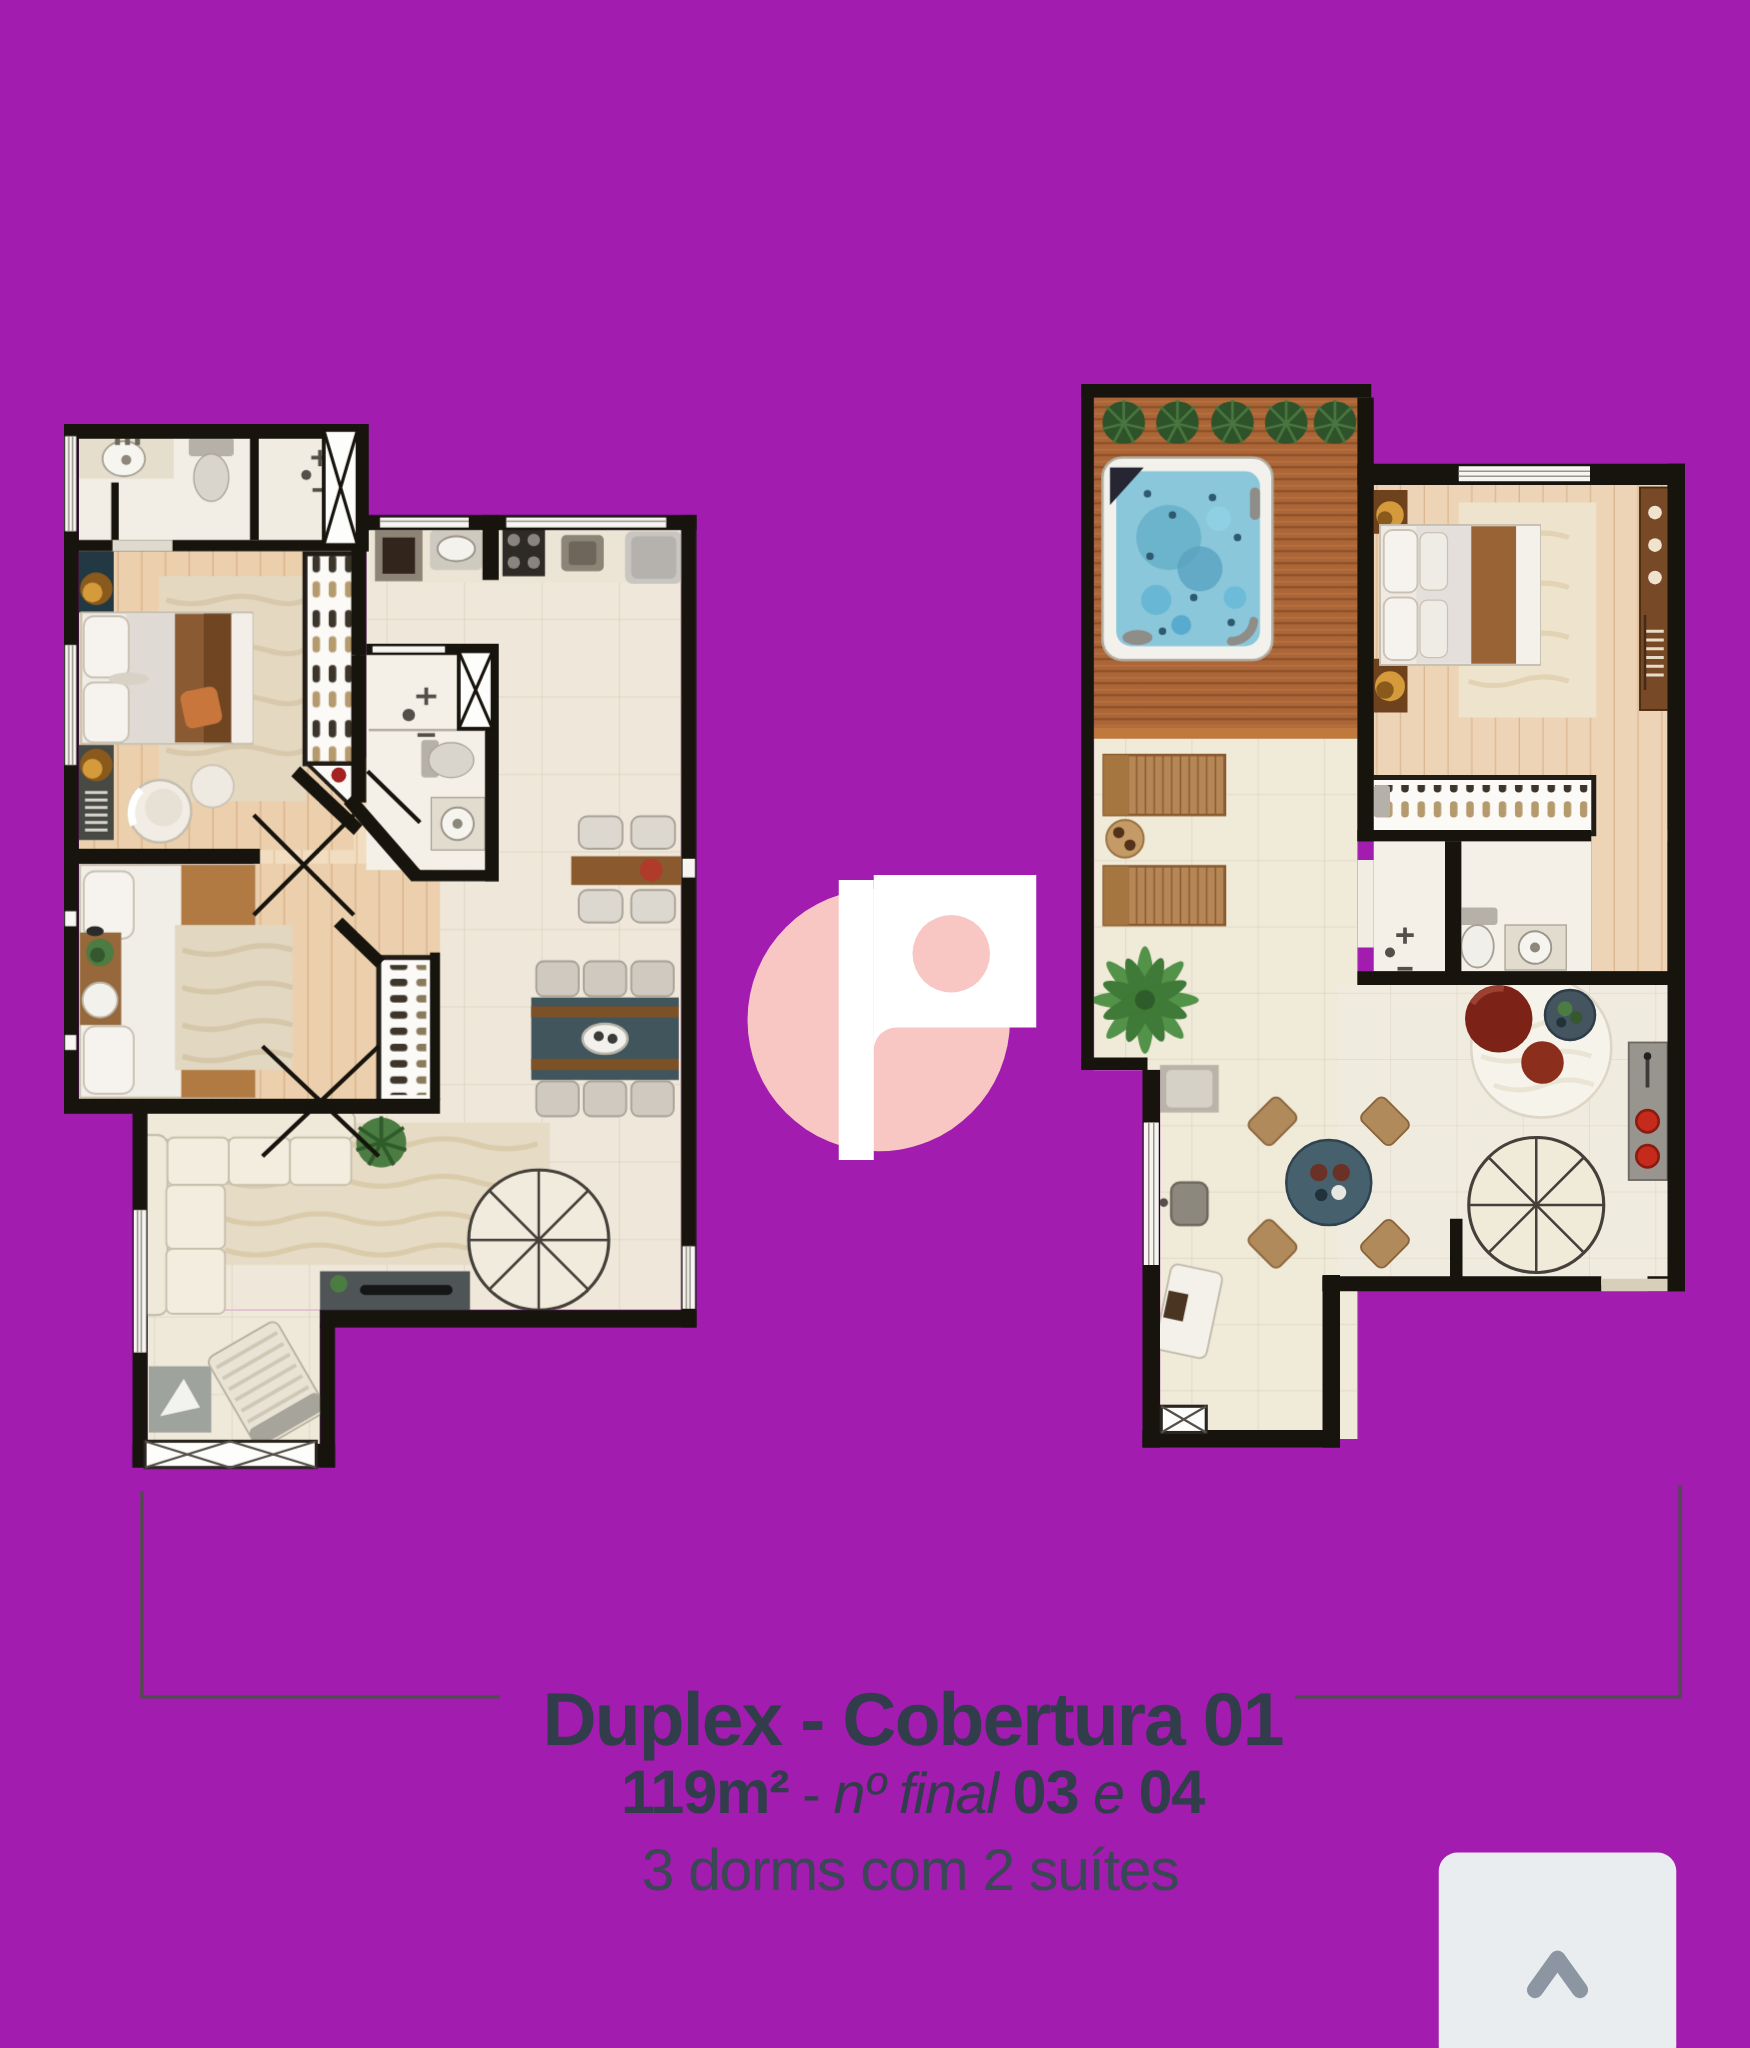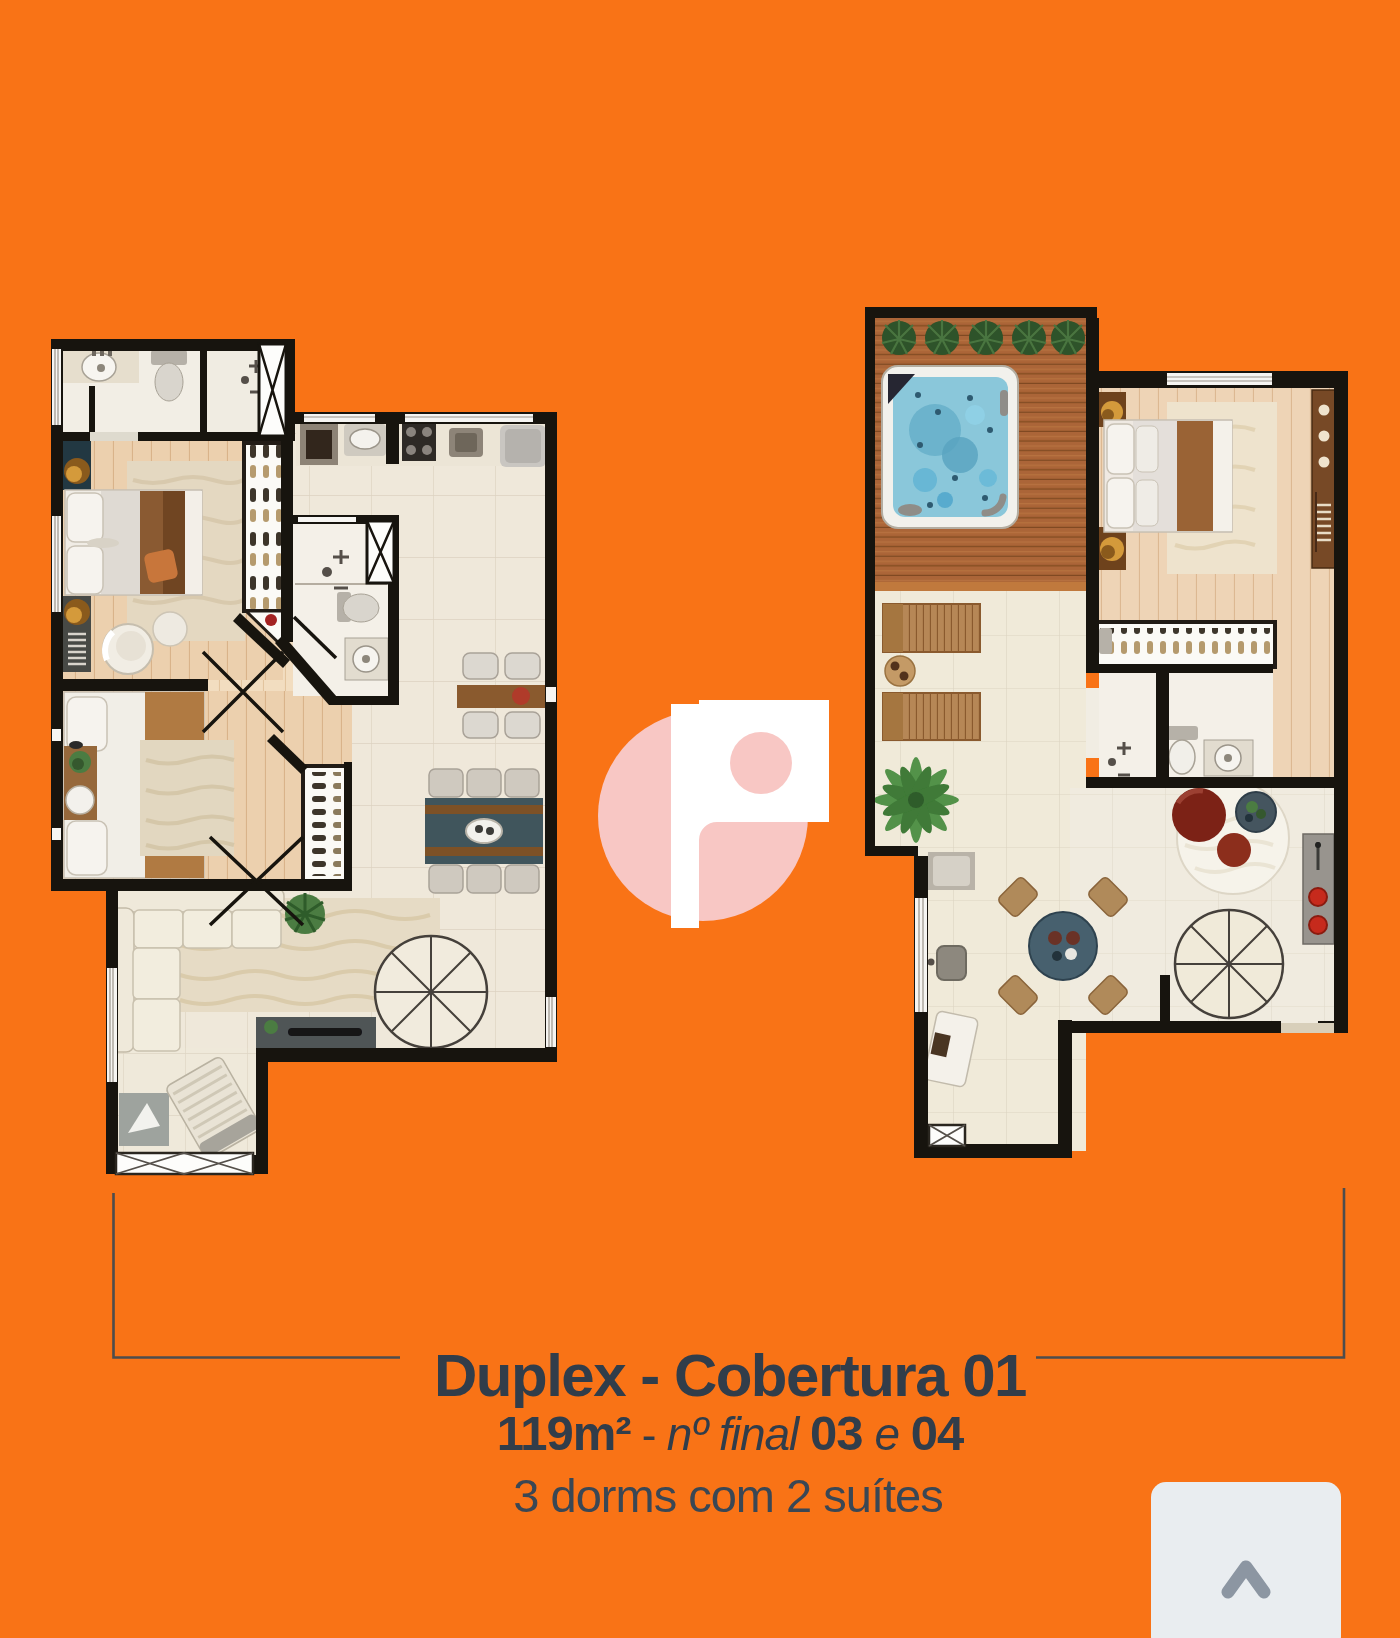--- a/index.html
+++ b/index.html
@@ -1,16 +1,16 @@
 <!DOCTYPE html>
 <html><head>
 <meta charset="utf-8">
 <style>
 html,body{margin:0;padding:0;background:#fff}
-.page{position:relative;width:1400px;height:1638px;background:#f97316;overflow:hidden;font-family:"Liberation Sans",sans-serif}
+.page{position:relative;width:1400px;height:1638px;background:#a21caf;overflow:hidden;font-family:"Liberation Sans",sans-serif}
 </style>
 </head>
 <body>
 <div class="page">
 <svg width="1400" height="1638" viewBox="0 0 1400 1638">
 <defs>
 <pattern id="tgrid" width="62" height="62" patternUnits="userSpaceOnUse">
   <path d="M62,0 V62 M0,62 H62" stroke="#d7cdba" stroke-width="1.3" fill="none"></path>
 </pattern>
 <pattern id="tgrid2" width="53" height="53" patternUnits="userSpaceOnUse">

